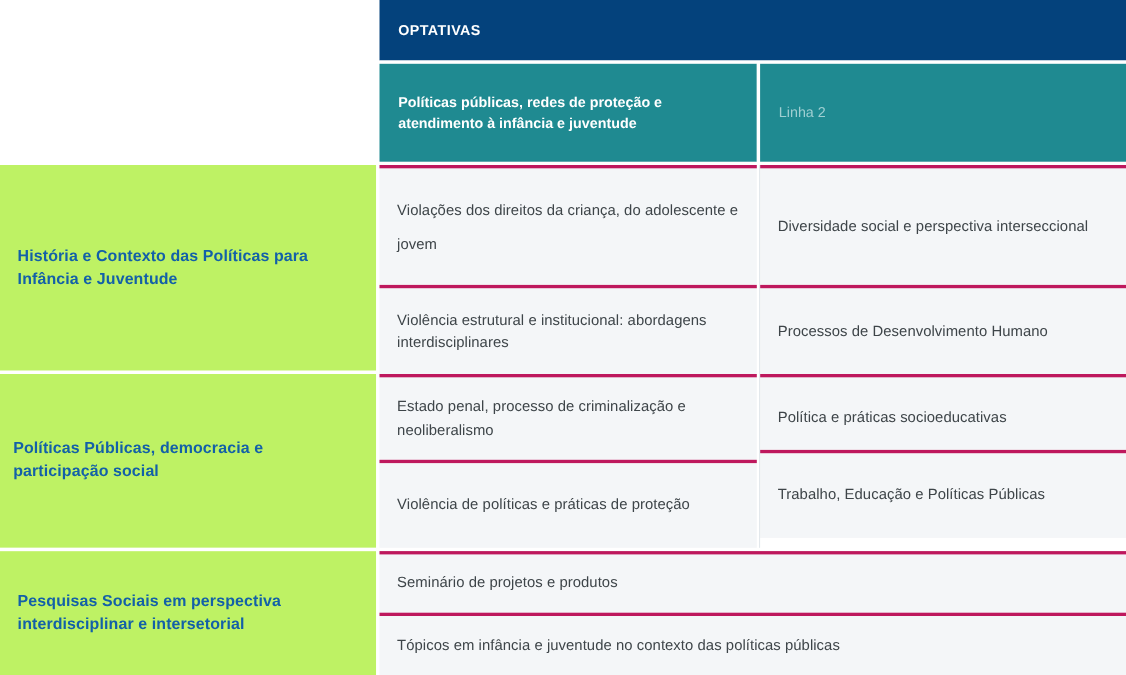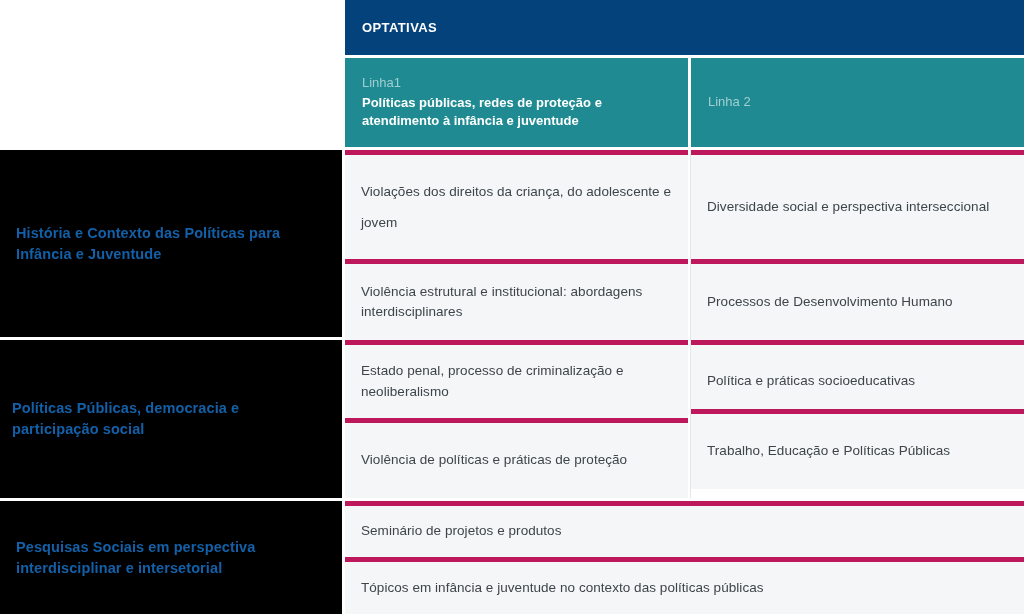--- a/index.html
+++ b/index.html
@@ -42,21 +42,21 @@
     color: #ffffff;
     font-size: 13px;
     font-weight: bold;
     letter-spacing: 0.4px;
     padding-left: 16px;
   }
   .obrig-cell {
     position: absolute;
     left: 0;
     width: 342px;
-    background: #000000;
+    background: #bef264;
     display: flex;
     align-items: center;
     box-sizing: border-box;
     padding: 0 30px 0 16px;
   }
   .obrig-cell-label {
     color: #1360a8;
     font-size: 14.5px;
     font-weight: bold;
     line-height: 1.42;
@@ -114,21 +114,21 @@
   }
 
   
   .opt-cell {
     position: absolute;
     background: #f4f6f8;
     box-sizing: border-box;
     display: flex;
     align-items: center;
     padding: 0 14px 0 16px;
-    border-top: 5px solid #be185d;
+    border-top: 3px solid #be185d;
   }
   .opt-cell-label {
     color: #3e4549;
     font-size: 13.5px;
     line-height: 1.5;
     letter-spacing: 0.05px;
   }
   .opt-cell-label.airy { line-height: 2.3; }
 
   
@@ -219,21 +219,20 @@
   </div>
 
   <div class="gutter"></div>
 
   <div class="opt-header">
     <span class="opt-header-label">OPTATIVAS</span>
   </div>
   <div class="header-gap"></div>
 
   <div class="linha-head l1">
-    <span class="linha-name">Linha1</span>
     <span class="linha-title">Políticas públicas, redes de proteção e atendimento à infância e juventude</span>
   </div>
 
   <div class="teal-divider"></div>
 
   <div class="linha-head l2">
     <span class="linha-name">Linha 2</span>
   </div>
 
   <div class="opt-cell c1 m0">

